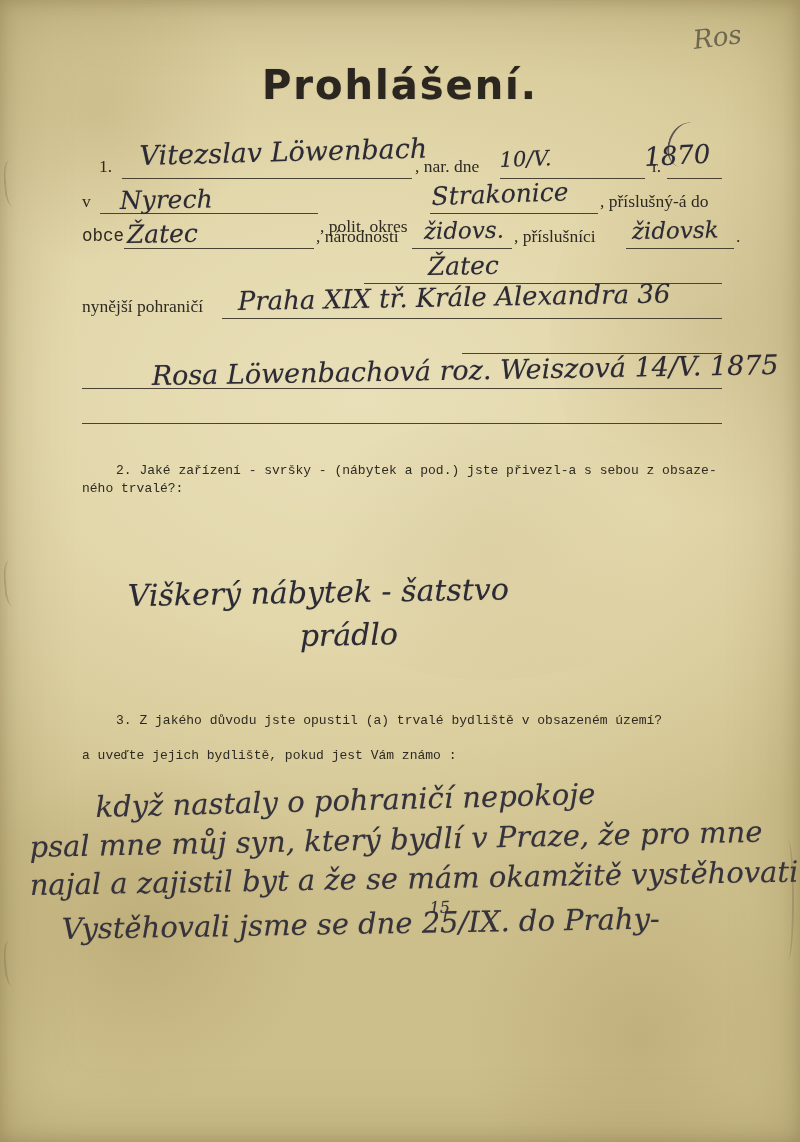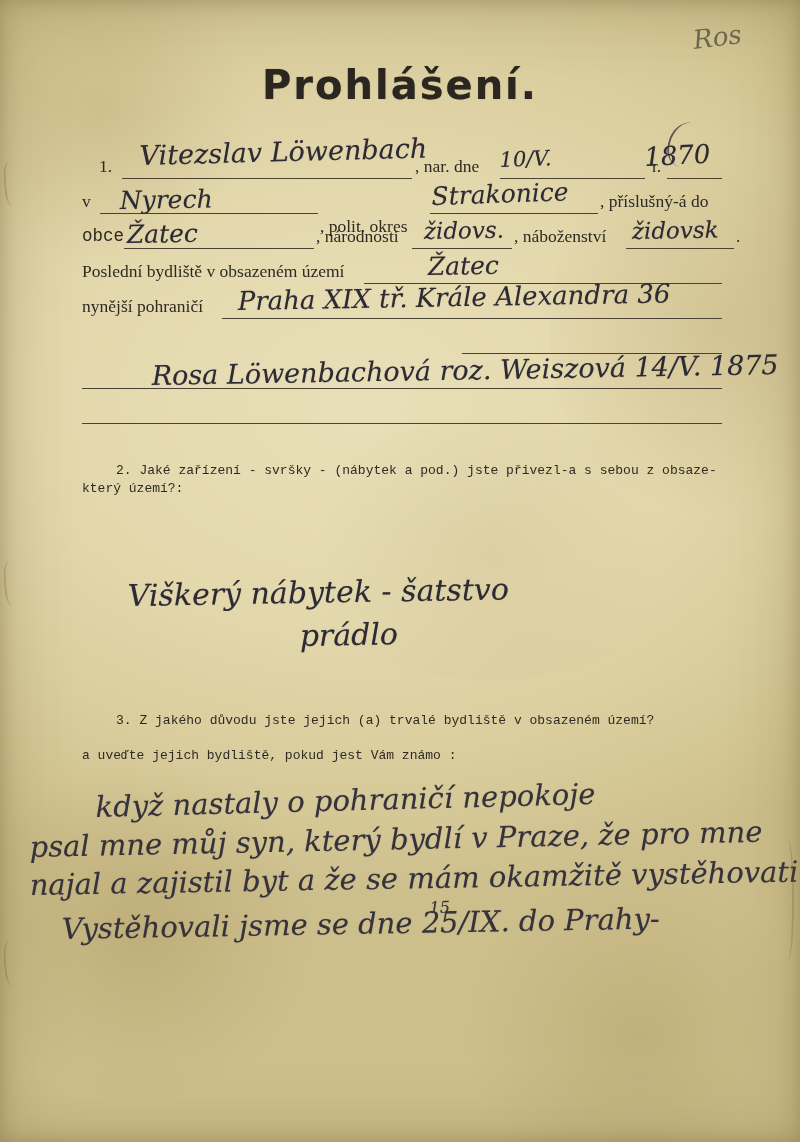--- a/index.html
+++ b/index.html
@@ -173,27 +173,26 @@
       <span class="lbl" style="left:238px;margin-top:25px;">, polit. okres</span>
       <span class="rule" style="left:348px; width:168px;"></span>
       <span class="lbl" style="left:518px;">, příslušný-á do</span>
     </div>
 
     <div class="row">
       <span class="lbl" style="left:0;font-family:Liberation Mono, monospace;">obce</span>
       <span class="rule" style="left:42px; width:190px;"></span>
       <span class="lbl" style="left:234px;">, národnosti</span>
       <span class="rule" style="left:330px; width:100px;"></span>
-      <span class="lbl" style="left:432px;">, náboženství</span>
+      <span class="lbl" style="left:432px;">, příslušníci</span>
       <span class="rule" style="left:544px; width:108px;"></span>
       <span class="lbl" style="left:654px;">.</span>
     </div>
 
     <div class="row">
-      <span class="lbl" style="left:0;">Poslední bydliště v obsazeném území</span>
       <span class="rule" style="left:282px; width:358px;"></span>
     </div>
 
     <div class="row">
       <span class="lbl" style="left:0;">nynější pohraničí</span>
       <span class="rule" style="left:140px; width:500px;"></span>
     </div>
 
     <div class="row">
       <span class="rule" style="left:380px; width:260px;"></span>
@@ -220,29 +219,29 @@
 
   <div class="hw" style="left:428px; top:252px; font-size:25px; transform:rotate(-1deg);">Žatec</div>
 
   <div class="hw" style="left:238px; top:286px; font-size:26px; transform:rotate(-1deg);">Praha XIX tř. Krále Alexandra 36</div>
 
   <div class="hw" style="left:152px; top:360px; font-size:27px; transform:rotate(-1deg);">Rosa Löwenbachová roz. Weiszová 14/V. 1875</div>
 
   <div class="para" style="top:462px;">
     <span class="indent"></span><span class="num">2.</span>
     <span>Jaké zařízení - svršky - (nábytek a pod.) jste přivezl-a s sebou z obsaze-</span><br>
-    <span>který území?:</span>
+    <span>ného trvalé?:</span>
   </div>
 
   <div class="hw" style="left:128px; top:578px; font-size:30px; transform:rotate(-1deg);">Viškerý nábytek - šatstvo</div>
   <div class="hw" style="left:300px; top:618px; font-size:30px; transform:rotate(-1deg);">prádlo</div>
 
   <div class="para" style="top:712px;">
     <span class="indent"></span><span class="num">3.</span>
-    <span>Z jakého důvodu jste jejich (a) trvalé bydliště v obsazeném území?</span><br>
+    <span>Z jakého důvodu jste opustil (a) trvalé bydliště v obsazeném území?</span><br>
     <br>
     <span>a uveďte jejich bydliště, pokud jest Vám známo :</span>
   </div>
 
   <div class="hw ink2" style="left:96px; top:790px; font-size:29px; transform:rotate(-1.5deg);">když nastaly o pohraničí nepokoje</div>
   <div class="hw ink2" style="left:30px; top:830px; font-size:29px; transform:rotate(-1.2deg);">psal mne můj syn, který bydlí v Praze, že pro mne</div>
   <div class="hw ink2" style="left:30px; top:868px; font-size:29px; transform:rotate(-1deg);">najal a zajistil byt a že se mám okamžitě vystěhovati</div>
   <div class="hw ink2" style="left:62px; top:912px; font-size:29px; transform:rotate(-1deg);">Vystěhovali jsme se dne 25/IX. do Prahy-</div>
   <div class="hw ink2" style="left:430px; top:898px; font-size:16px; transform:rotate(-2deg);">15</div>
 

